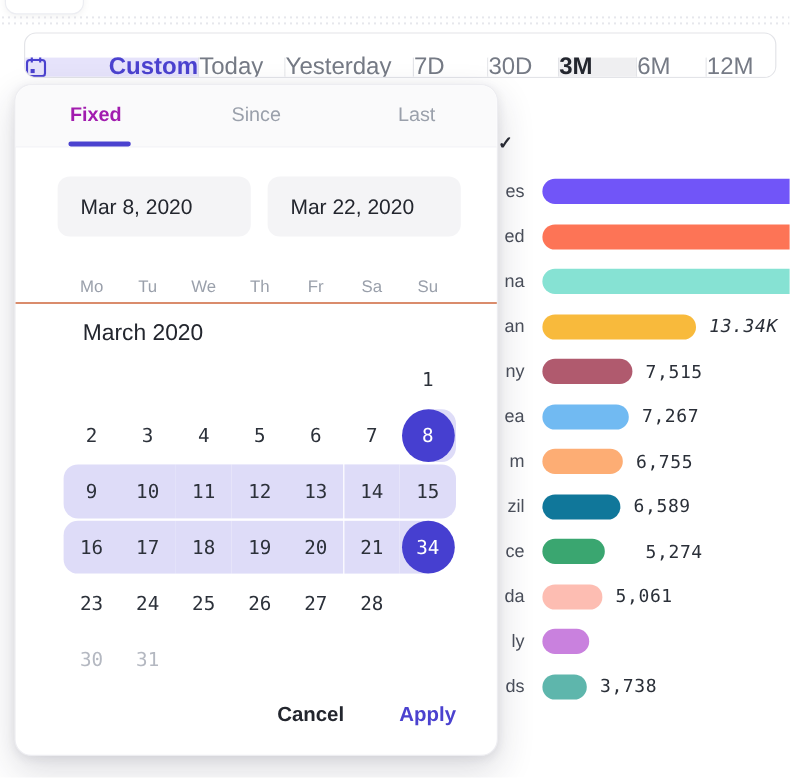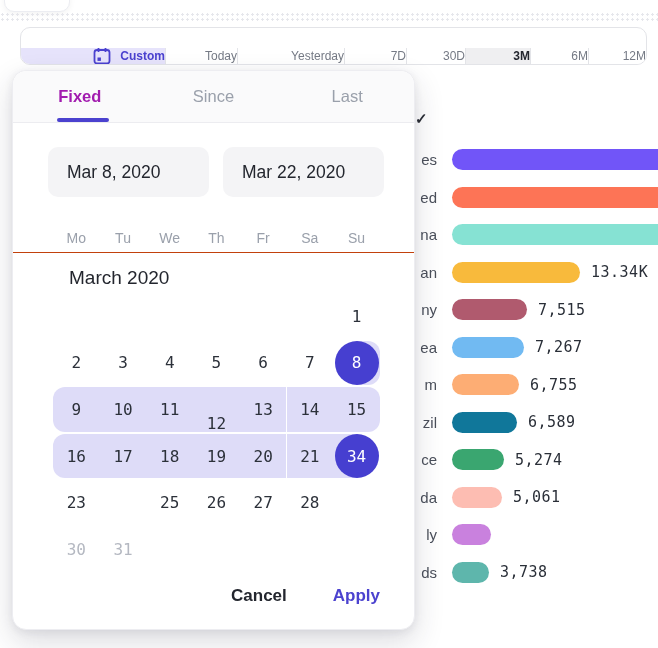--- a/index.html
+++ b/index.html
@@ -26,22 +26,22 @@
   }
 
   
   .toolbar {
     position: absolute; left: 20px; top: 27px; height: 38px;
     display: flex; align-items: stretch;
     border: 1px solid #e3e4e8; border-radius: 10px;
     background: #fff; z-index: 2; overflow: hidden;
   }
   .seg {
-    display: flex; align-items: center; justify-content: flex-end;
-    font-size: 12px; color: #757a85; cursor: pointer;
+    display: flex; align-items: center; justify-content: space-between;
+    font-size: 20px; color: #757a85; cursor: pointer;
     border-right: 1px solid #e3e4e8; background: #fff; margin-top: 20px;
   }
   .seg:last-child { border-right: none; }
   .seg.custom { background: #e6e3fb; color: #4b42cf; font-weight: 600; gap: 9px; }
   .seg.selected { background: #efeff1; color: #23262e; font-weight: 700; }
   .cal-icon { display: inline-flex; width: 18px; height: 18px; }
 
   
   .chart { position: absolute; left: 0; top: 141px; width: 658px; z-index: 1; }
   .chart-row { position: relative; height: 37.5px; }
@@ -190,21 +190,21 @@
       <div class="bar-label">ed</div>
       <div class="bar" style="width: 242px; background: rgb(253, 116, 86);"></div>
     </div>
     <div class="chart-row">
       <div class="bar-label">na</div>
       <div class="bar" style="width: 242px; background: rgb(134, 226, 211);"></div>
     </div>
     <div class="chart-row">
       <div class="bar-label">an</div>
       <div class="bar" style="width: 128px; background: rgb(248, 186, 60);"></div>
-      <div class="bar-value mono" style="left: 591px;">13.34K</div>
+      <div class="bar-value mono" style="left: 591px; font-style: italic;">13.34K</div>
     </div>
     <div class="chart-row">
       <div class="bar-label">ny</div>
       <div class="bar" style="width: 75px; background: rgb(176, 90, 110);"></div>
       <div class="bar-value mono" style="left: 538px;">7,515</div>
     </div>
     <div class="chart-row">
       <div class="bar-label">ea</div>
       <div class="bar" style="width: 72px; background: rgb(113, 186, 242);"></div>
       <div class="bar-value mono" style="left: 535px;">7,267</div>
@@ -215,21 +215,21 @@
       <div class="bar-value mono" style="left: 530px;">6,755</div>
     </div>
     <div class="chart-row">
       <div class="bar-label">zil</div>
       <div class="bar" style="width: 65px; background: rgb(16, 119, 154);"></div>
       <div class="bar-value mono" style="left: 528px;">6,589</div>
     </div>
     <div class="chart-row">
       <div class="bar-label">ce</div>
       <div class="bar" style="width: 52px; background: rgb(58, 166, 112);"></div>
-      <div class="bar-value mono" style="left: 515px; text-align: right;">5,274</div>
+      <div class="bar-value mono" style="left: 538px; text-align: right;">5,274</div>
     </div>
     <div class="chart-row">
       <div class="bar-label">da</div>
       <div class="bar" style="width: 50px; background: rgb(253, 189, 178);"></div>
       <div class="bar-value mono" style="left: 513px;">5,061</div>
     </div>
     <div class="chart-row">
       <div class="bar-label">ly</div>
       <div class="bar" style="width: 39px; background: rgb(201, 129, 222);"></div>
     </div>
@@ -317,21 +317,21 @@
           <span class="num">9</span>
         </div>
         <div class="cell" style="left: 46.7px; text-align: center;">
           <div class="band"></div>
           <span class="num">10</span>
         </div>
         <div class="cell" style="left: 93.4px;">
           <div class="band"></div>
           <span class="num">11</span>
         </div>
-        <div class="cell" style="left: 140.1px; align-items: flex-end;">
+        <div class="cell" style="left: 140.1px;">
           <div class="band"></div>
           <span class="num">12</span>
         </div>
         <div class="cell" style="left: 186.8px;">
           <div class="band"></div>
           <span class="num">13</span>
         </div>
         <div class="cell" style="left: 233.5px;">
           <div class="band"></div>
           <span class="num">14</span>
@@ -368,20 +368,23 @@
         </div>
         <div class="cell range-end has-circle" style="left: 280.2px;">
           <div class="band"></div>
           <div class="circle"></div>
           <span class="num">34</span>
         </div>
       </div>
       <div class="week">
         <div class="cell" style="left: 0px;">
           <span class="num">23</span>
+        </div>
+        <div class="cell" style="left: 46.7px;">
+          <span class="num">24</span>
         </div>
         <div class="cell" style="left: 93.4px;">
           <span class="num">25</span>
         </div>
         <div class="cell" style="left: 140.1px;">
           <span class="num">26</span>
         </div>
         <div class="cell" style="left: 186.8px;">
           <span class="num">27</span>
         </div>

